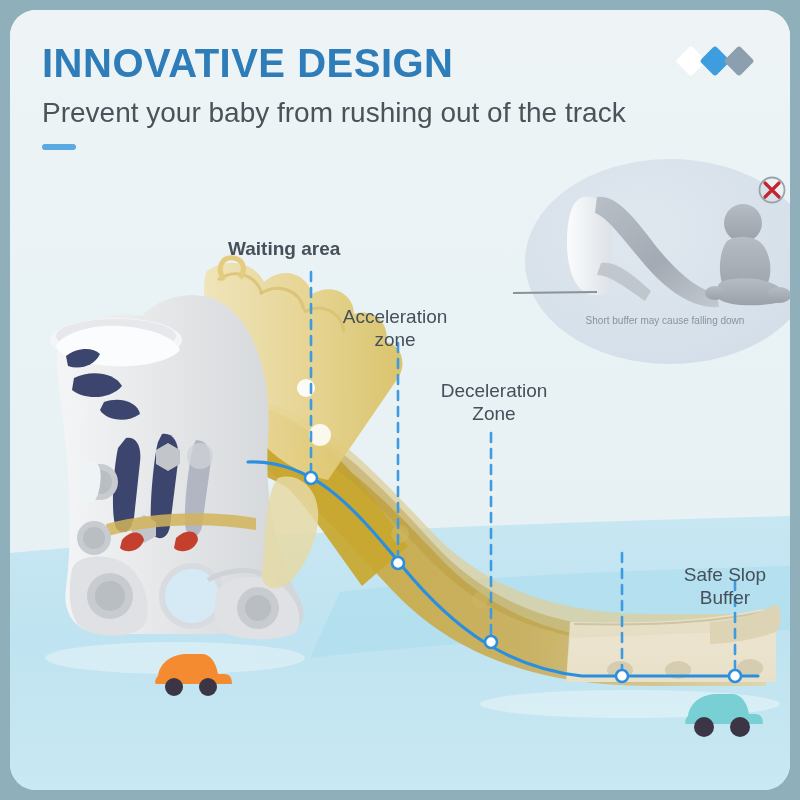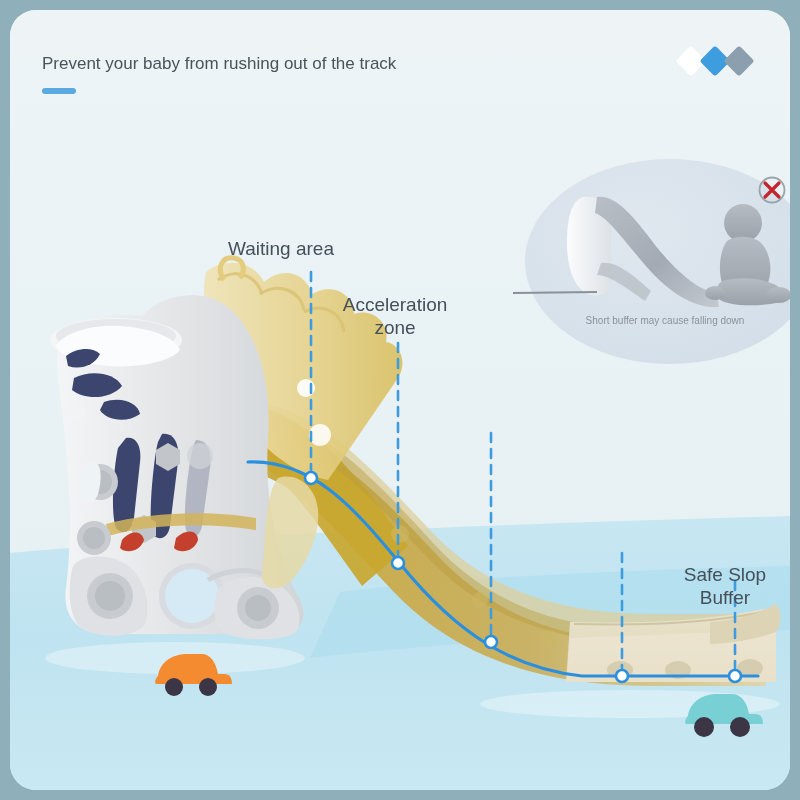--- a/index.html
+++ b/index.html
@@ -54,21 +54,21 @@
     font-size: 40px;
     font-weight: bold;
     letter-spacing: 0.5px;
     color: #2e7cb8;
     line-height: 1.05;
     margin: 0;
     white-space: nowrap;
   }
   .subtitle {
     margin: 12px 0 0 0;
-    font-size: 17px;
+    font-size: 28px;
     font-weight: 300;
     color: #4a5359;
     line-height: 1.2;
     white-space: nowrap;
   }
   .accent-bar {
     margin-top: 14px;
     width: 34px;
     height: 6px;
     border-radius: 3px;
@@ -345,20 +345,21 @@
       <g>
         <circle class="node" cx="301" cy="468" r="6"></circle>
         <circle class="node" cx="388" cy="553" r="6"></circle>
         <circle class="node" cx="481" cy="632" r="6"></circle>
         <circle class="node" cx="612" cy="666" r="6"></circle>
         <circle class="node" cx="725" cy="666" r="6"></circle>
       </g>
     </svg>
 
     <div class="header">
+      <h1 class="title">INNOVATIVE DESIGN</h1>
       <p class="subtitle">Prevent your baby from rushing out of the track</p>
       <div class="accent-bar"></div>
 
       <div class="diamonds">
         <div class="diamond" style="background:#ffffff"></div>
         <div class="diamond" style="background:#3d9dde"></div>
         <div class="diamond" style="background:#8b9fae"></div>
       </div>
     </div>
 
@@ -404,24 +405,26 @@
 
       <svg class="no-badge" viewBox="0 0 30 30">
         <circle cx="15" cy="15" r="12.5" fill="none" stroke="#9aa2aa" stroke-width="1.8"></circle>
         <path d="M8 8 L22 22 M22 8 L8 22" stroke="#c4242c" stroke-width="3.2" stroke-linecap="round"></path>
       </svg>
 
       <div class="inset-caption">Short buffer may cause
 falling down</div>
     </div>
 
-    <div class="zone-label" style="left:218px; top:228px; text-align:center;">Waiting area</div>
-
-    <div class="zone-label" style="left:310px; top:284px; width:150px; text-align:center;">Acceleration
+    <div class="zone-label" style="left:218px; top:228px; text-align:center;font-weight:bold;">Waiting area</div>
+
+    <div class="zone-label" style="left:310px; top:296px; width:150px; text-align:center;">Acceleration
 zone</div>
 
+    <div class="zone-label" style="left:404px; top:370px; width:160px; text-align:center;">Deceleration
+Zone</div>
 
 
     <div class="zone-label" style="left:650px; top:518px; width:130px; text-align:center;margin-top:36px;">Safe Slop
 Buffer</div>
 
   </div>
 </div>
 
 </body></html>

